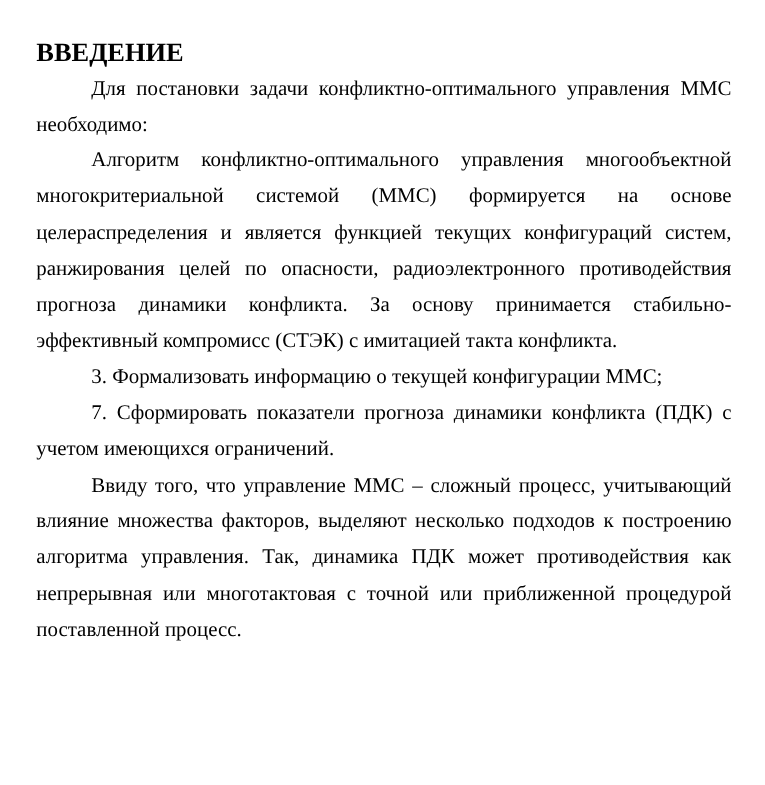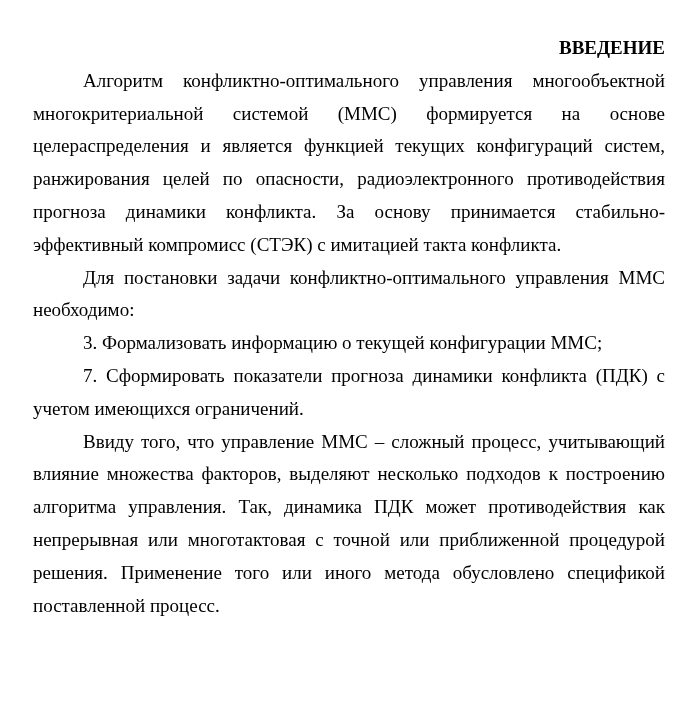--- a/index.html
+++ b/index.html
@@ -19,23 +19,23 @@
     padding: 32px 30px 0 33px;
     background: #ffffff;
     font-family: "Liberation Serif", "DejaVu Serif", serif;
     font-size: 19px;
     line-height: 32.8px;
     color: #000000;
   }
   .doc-title {
     margin: 0;
     height: 32.8px;
-    font-size: 19px;
+    font-size: 24px;
     font-weight: bold;
-    text-align: right;
+    text-align: left;
     line-height: 32.8px;
     overflow: hidden;
   }
   .para {
     margin: 0;
     padding: 0;
   }
   .line {
     height: 32.8px;
     line-height: 32.8px;
@@ -50,40 +50,39 @@
     text-indent: 50px;
   }
 </style>
 </head>
 <body>
 
 <div class="page">
   <h1 class="doc-title">ВВЕДЕНИЕ</h1>
   <div class="doc-body">
     <div class="para">
+        <div class="line indent just">Для постановки задачи конфликтно-оптимального управления ММС</div>
+        <div class="line">необходимо:</div>
+      </div>
+    <div class="para">
         <div class="line indent just">Алгоритм конфликтно-оптимального управления многообъектной</div>
         <div class="line just">многокритериальной системой (ММС) формируется на основе</div>
         <div class="line just">целераспределения и является функцией текущих конфигураций систем,</div>
         <div class="line just">ранжирования целей по опасности, радиоэлектронного противодействия</div>
         <div class="line just">прогноза динамики конфликта. За основу принимается стабильно-</div>
         <div class="line">эффективный компромисс (СТЭК) с имитацией такта конфликта.</div>
-      </div>
-    <div class="para">
-        <div class="line indent just">Для постановки задачи конфликтно-оптимального управления ММС</div>
-        <div class="line">необходимо:</div>
       </div>
     <div class="para">
         <div class="line indent">3. Формализовать информацию о текущей конфигурации ММС;</div>
       </div>
     <div class="para">
         <div class="line indent just">7. Сформировать показатели прогноза динамики конфликта (ПДК) с</div>
         <div class="line">учетом имеющихся ограничений.</div>
       </div>
     <div class="para">
         <div class="line indent just">Ввиду того, что управление ММС – сложный процесс, учитывающий</div>
         <div class="line just">влияние множества факторов, выделяют несколько подходов к построению</div>
         <div class="line just">алгоритма управления. Так, динамика ПДК может противодействия как</div>
         <div class="line just">непрерывная или многотактовая с точной или приближенной процедурой</div>
-        <div class="line just">решения. Применение того или иного метода обусловлено спецификой</div>
         <div class="line">поставленной процесс.</div>
       </div>
   </div>
 </div>
 
 </body></html>

